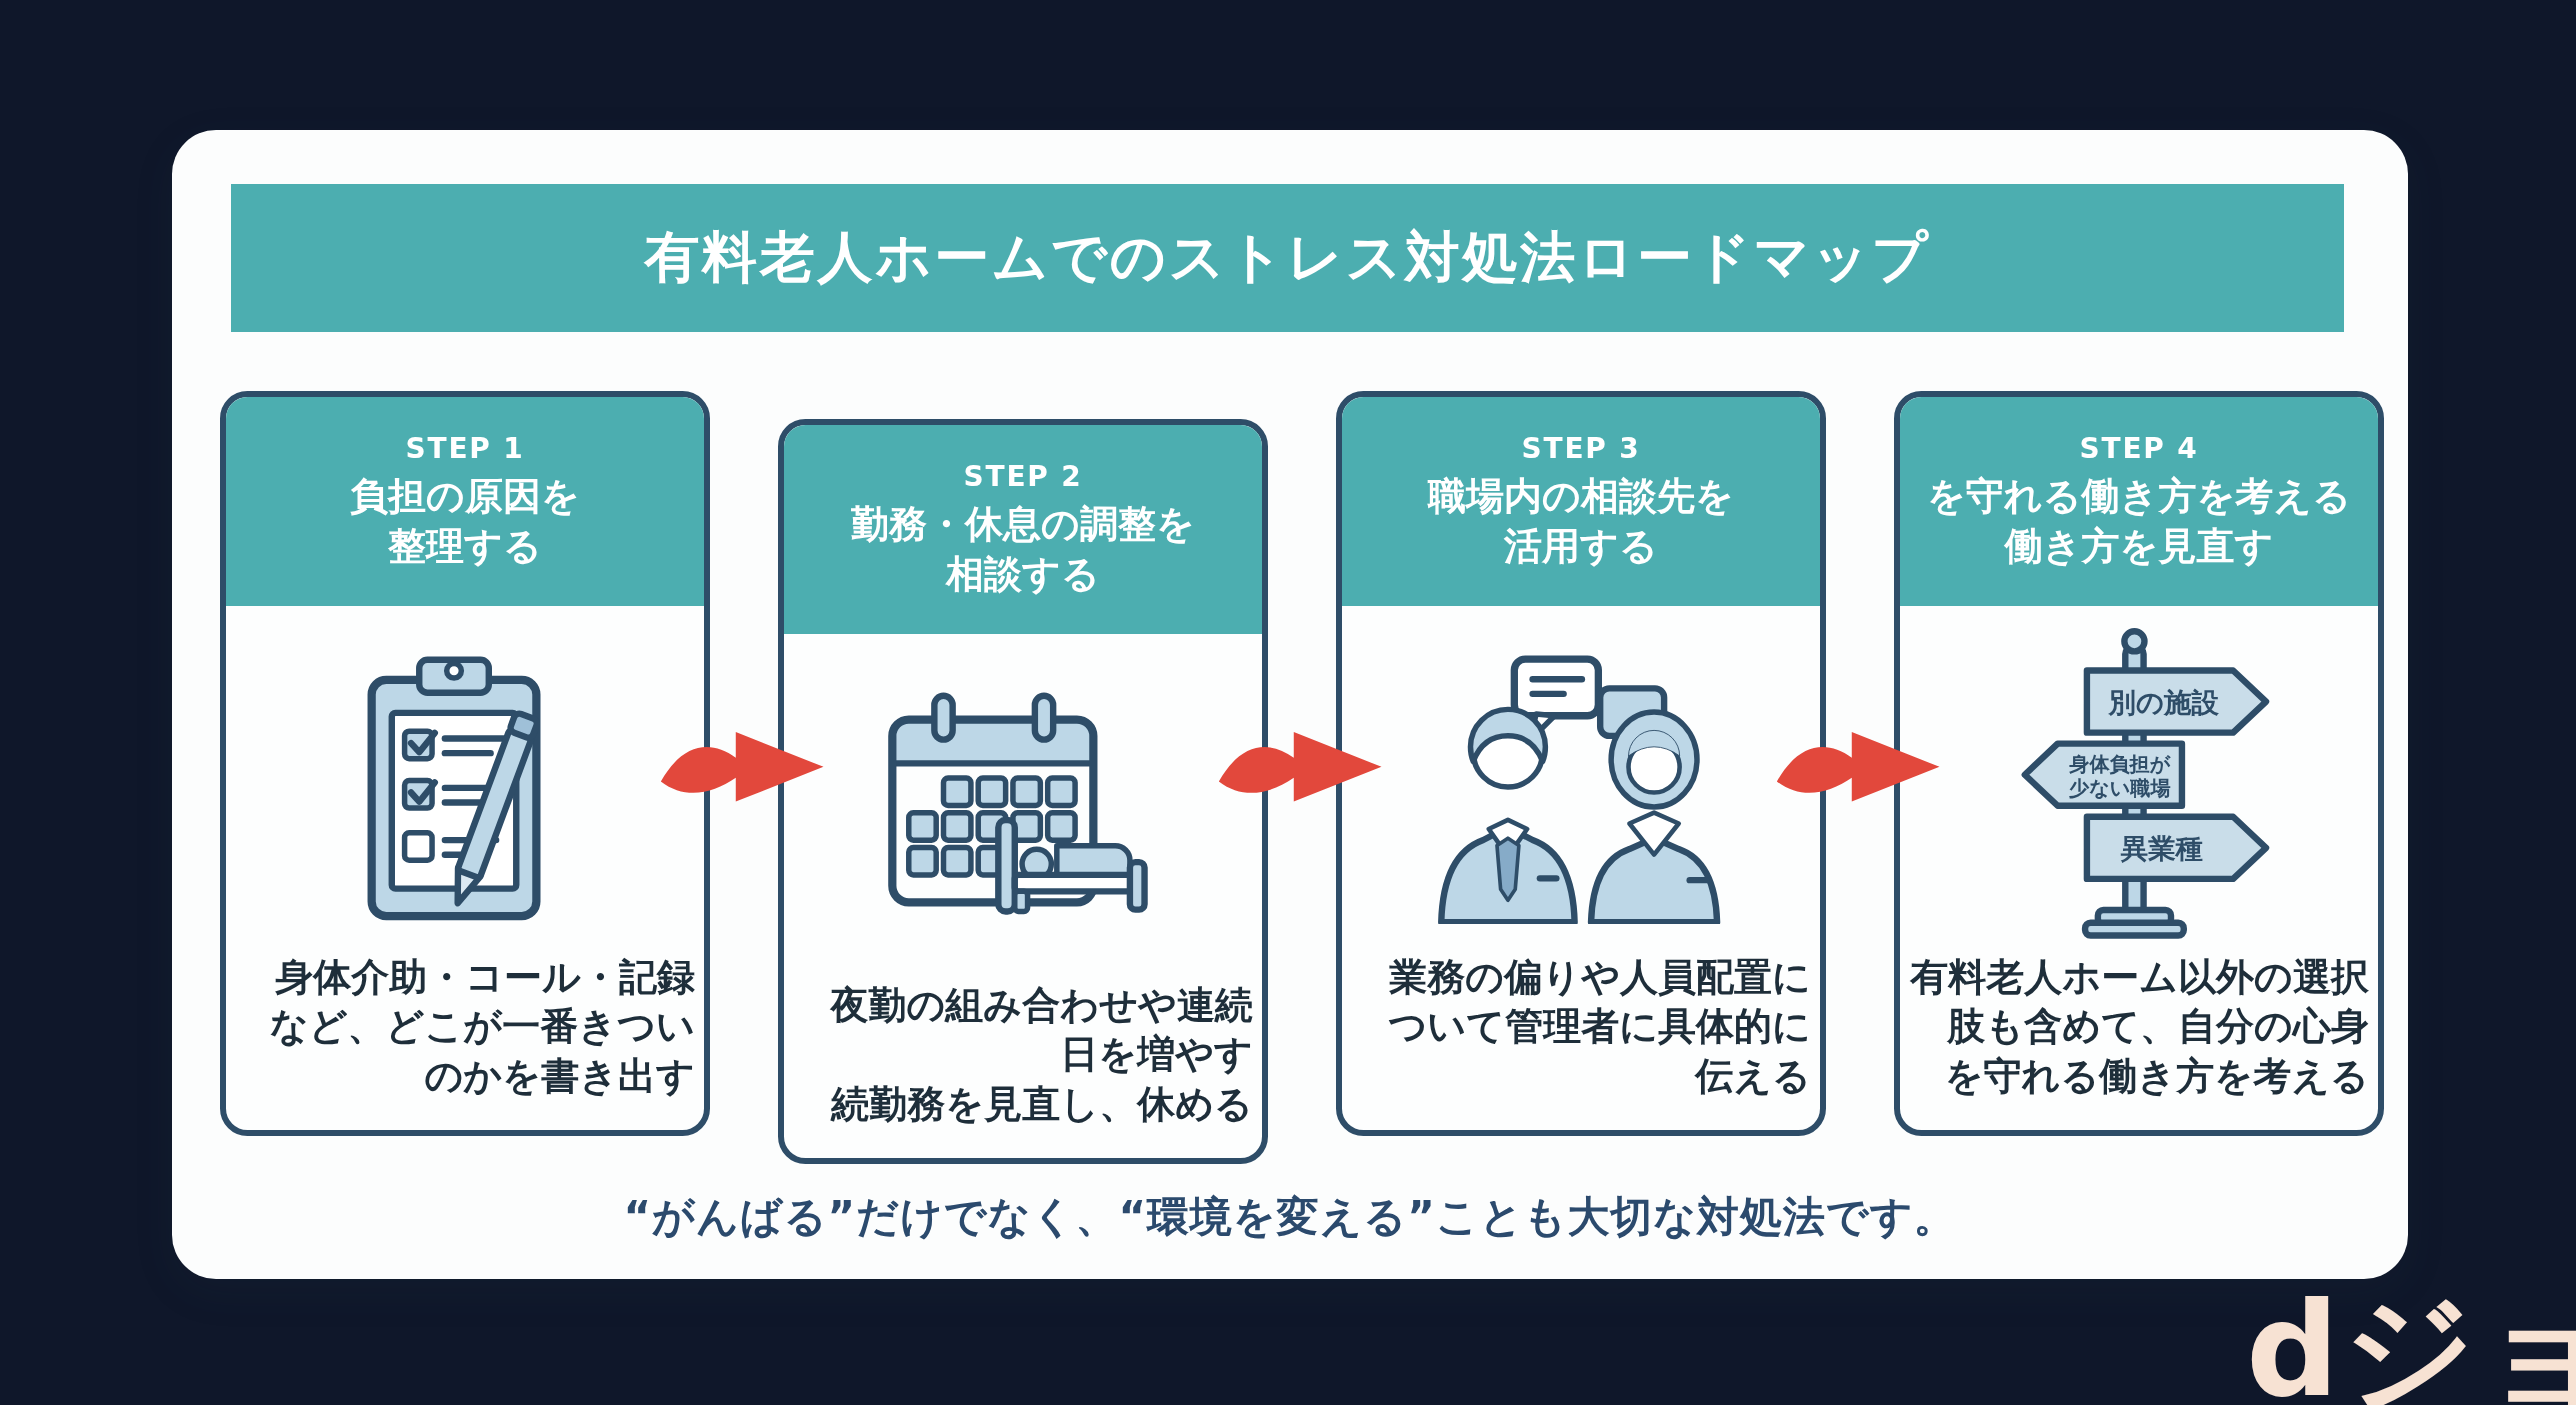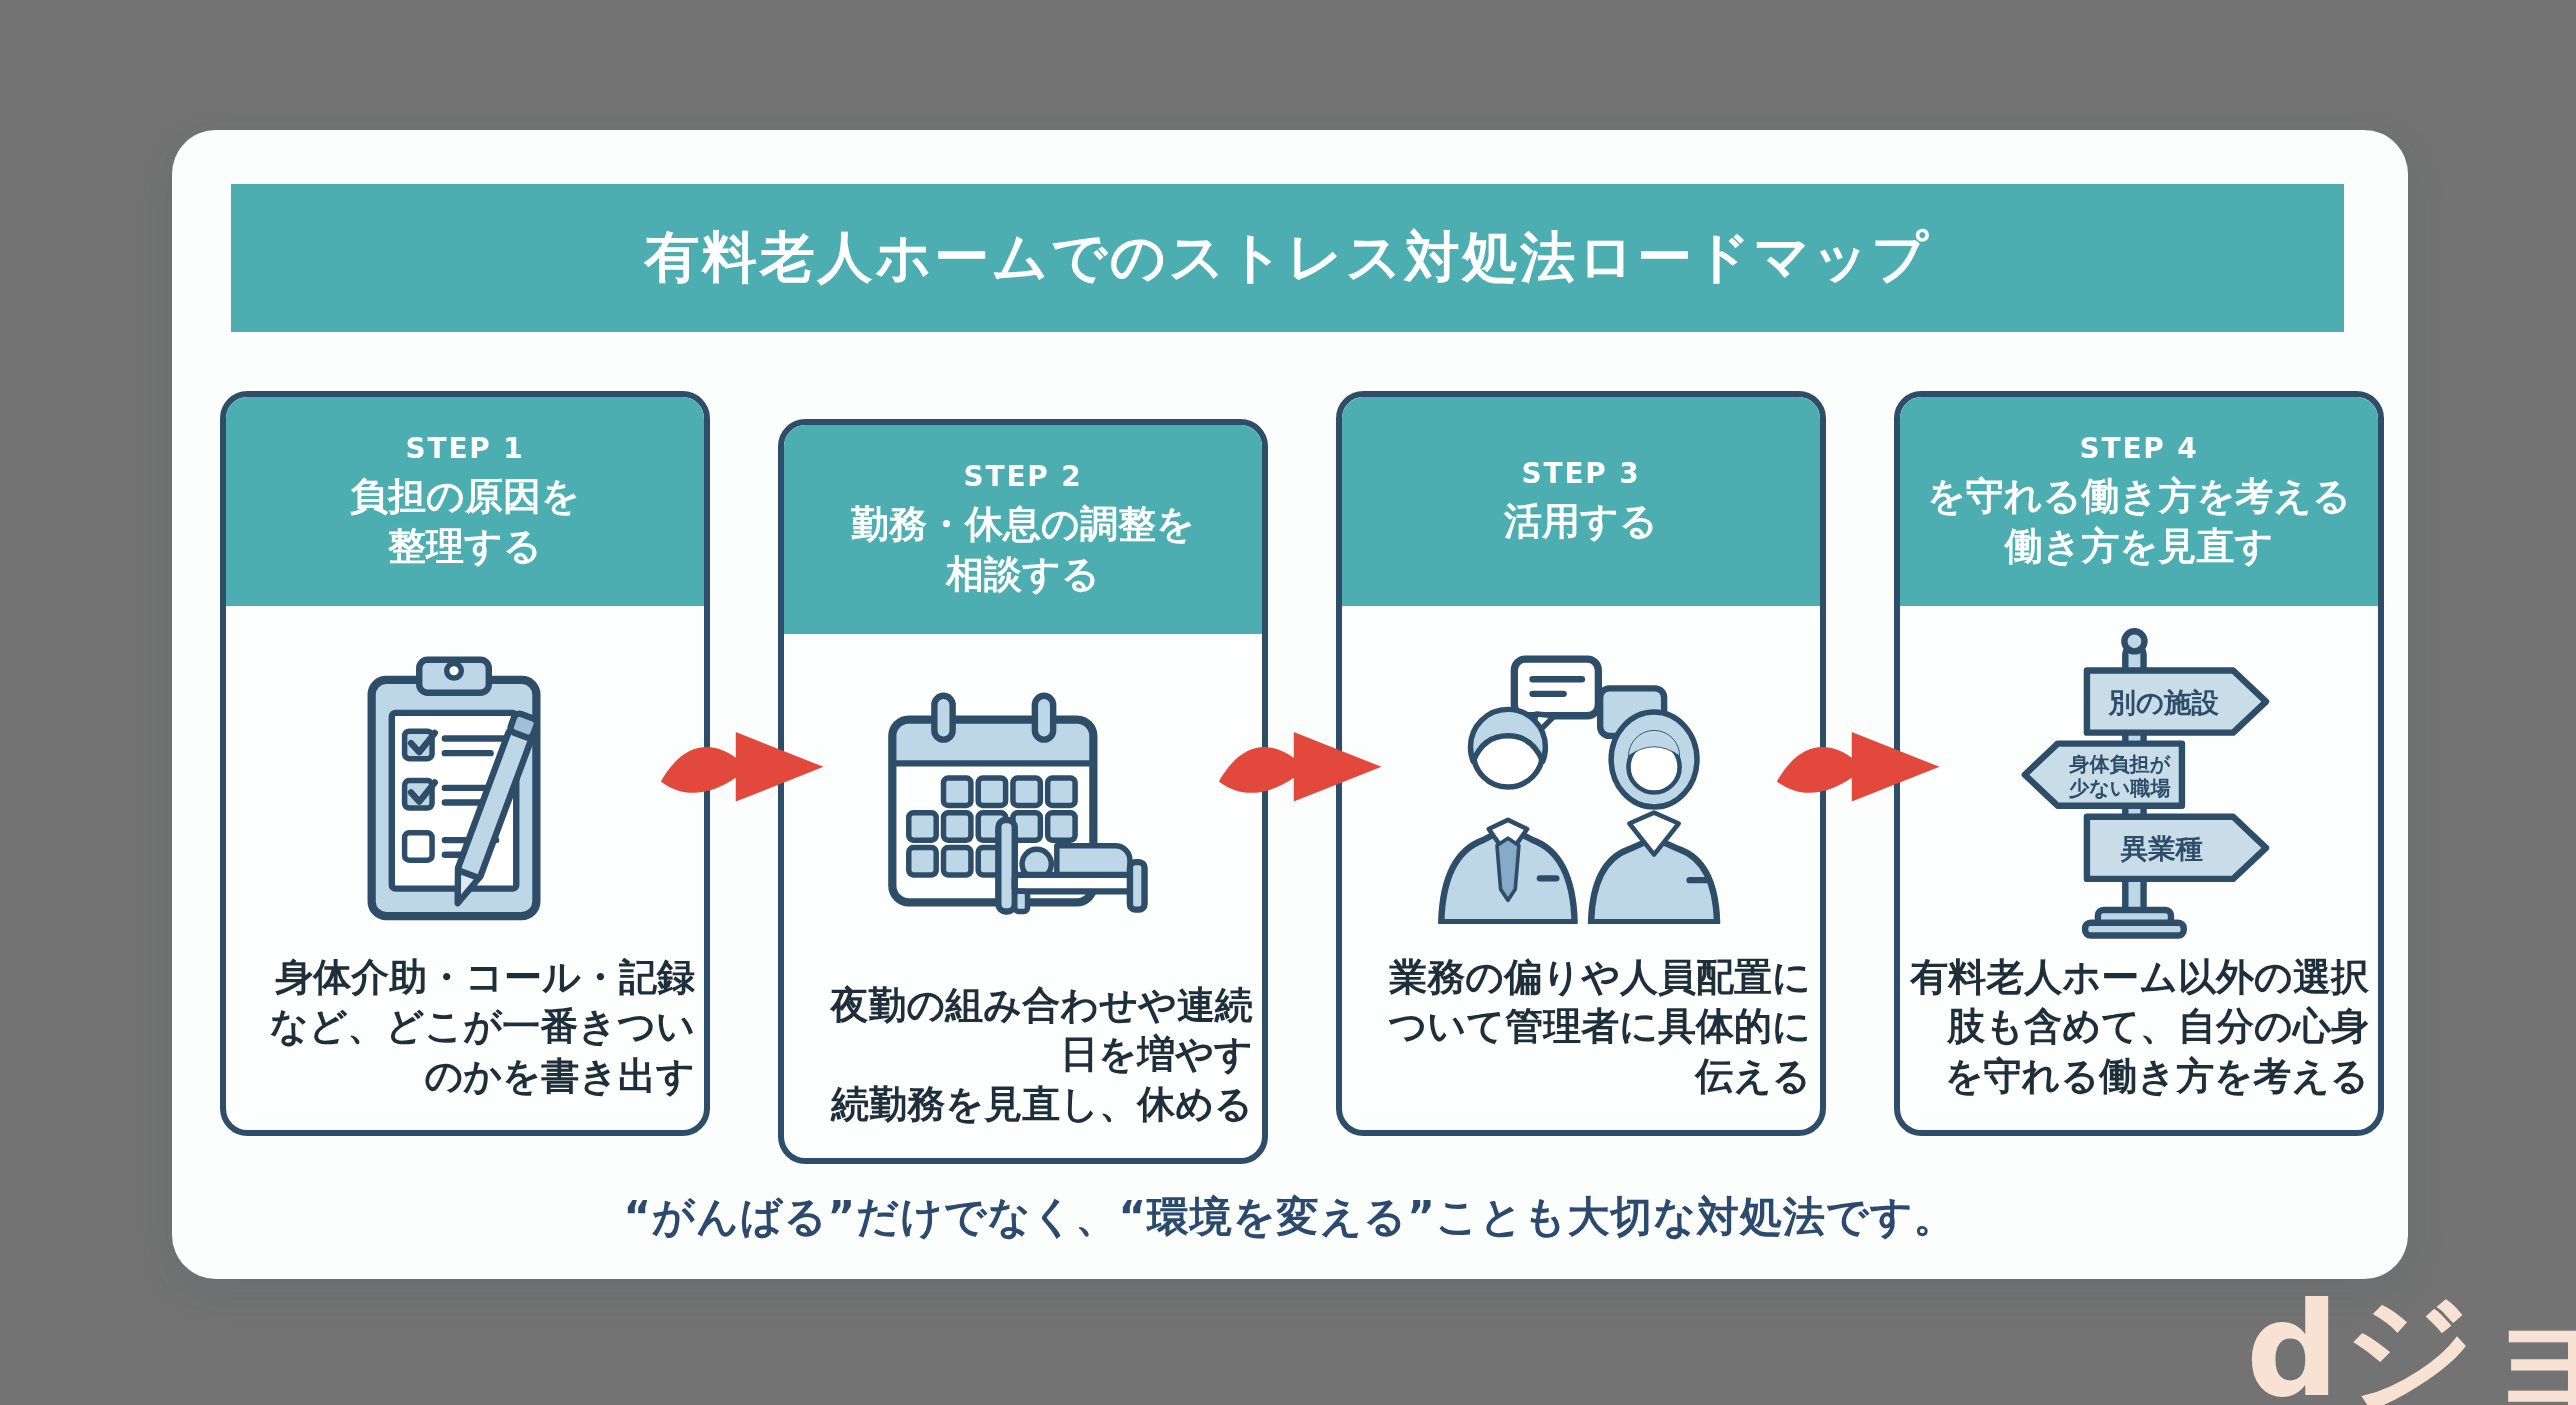--- a/index.html
+++ b/index.html
@@ -1,18 +1,18 @@
 <!DOCTYPE html>
 <html style="font-size:14.6px"><head>
 <meta charset="utf-8">
 <style>
   html,body{margin:0;padding:0;}
   .page{
     position:relative; width:2576px; height:1405px;
-    background:#737373; overflow:hidden;
+    background:#0f172a; overflow:hidden;
     font-family:"DejaVu Sans",sans-serif; font-weight:700;
   }
   .panel{
     position:absolute; left:172px; top:130px; width:2236px; height:1149px;
     background:#fcfdfd; border-radius:44px;
     box-shadow:0 12.8px 40px rgba(40,70,80,.10);
   }
   .title-band{
     position:absolute; left:59px; top:54px; width:2113px; height:148px;
     background:#4caeb0; display:flex; align-items:center; justify-content:center;
@@ -145,20 +145,21 @@
         <div>夜勤の組み合わせや連続</div>
         <div>日を増やす</div>
         <div>続勤務を見直し、休める</div>
       </div>
     </div>
 
     <div class="card c3">
       <div class="card-header">
         <div class="step-label">STEP 3</div>
         <div class="step-heading">
+          <div>職場内の相談先を</div>
           <div>活用する</div>
         </div>
       </div>
       <div class="icon-area">
         <svg width="302" height="274" viewBox="0 0 330 300">
           <g stroke="#2e4d68" stroke-linejoin="round" stroke-linecap="round">
             <rect x="92" y="10" width="92" height="62" rx="12" fill="#ffffff" stroke-width="8"></rect>
             <path d="M116,70 l-8,30 l28,-28 z" fill="#ffffff" stroke-width="6"></path>
             <line x1="112" y1="32" x2="166" y2="32" stroke-width="7"></line>
             <line x1="112" y1="48" x2="146" y2="48" stroke-width="7"></line>

